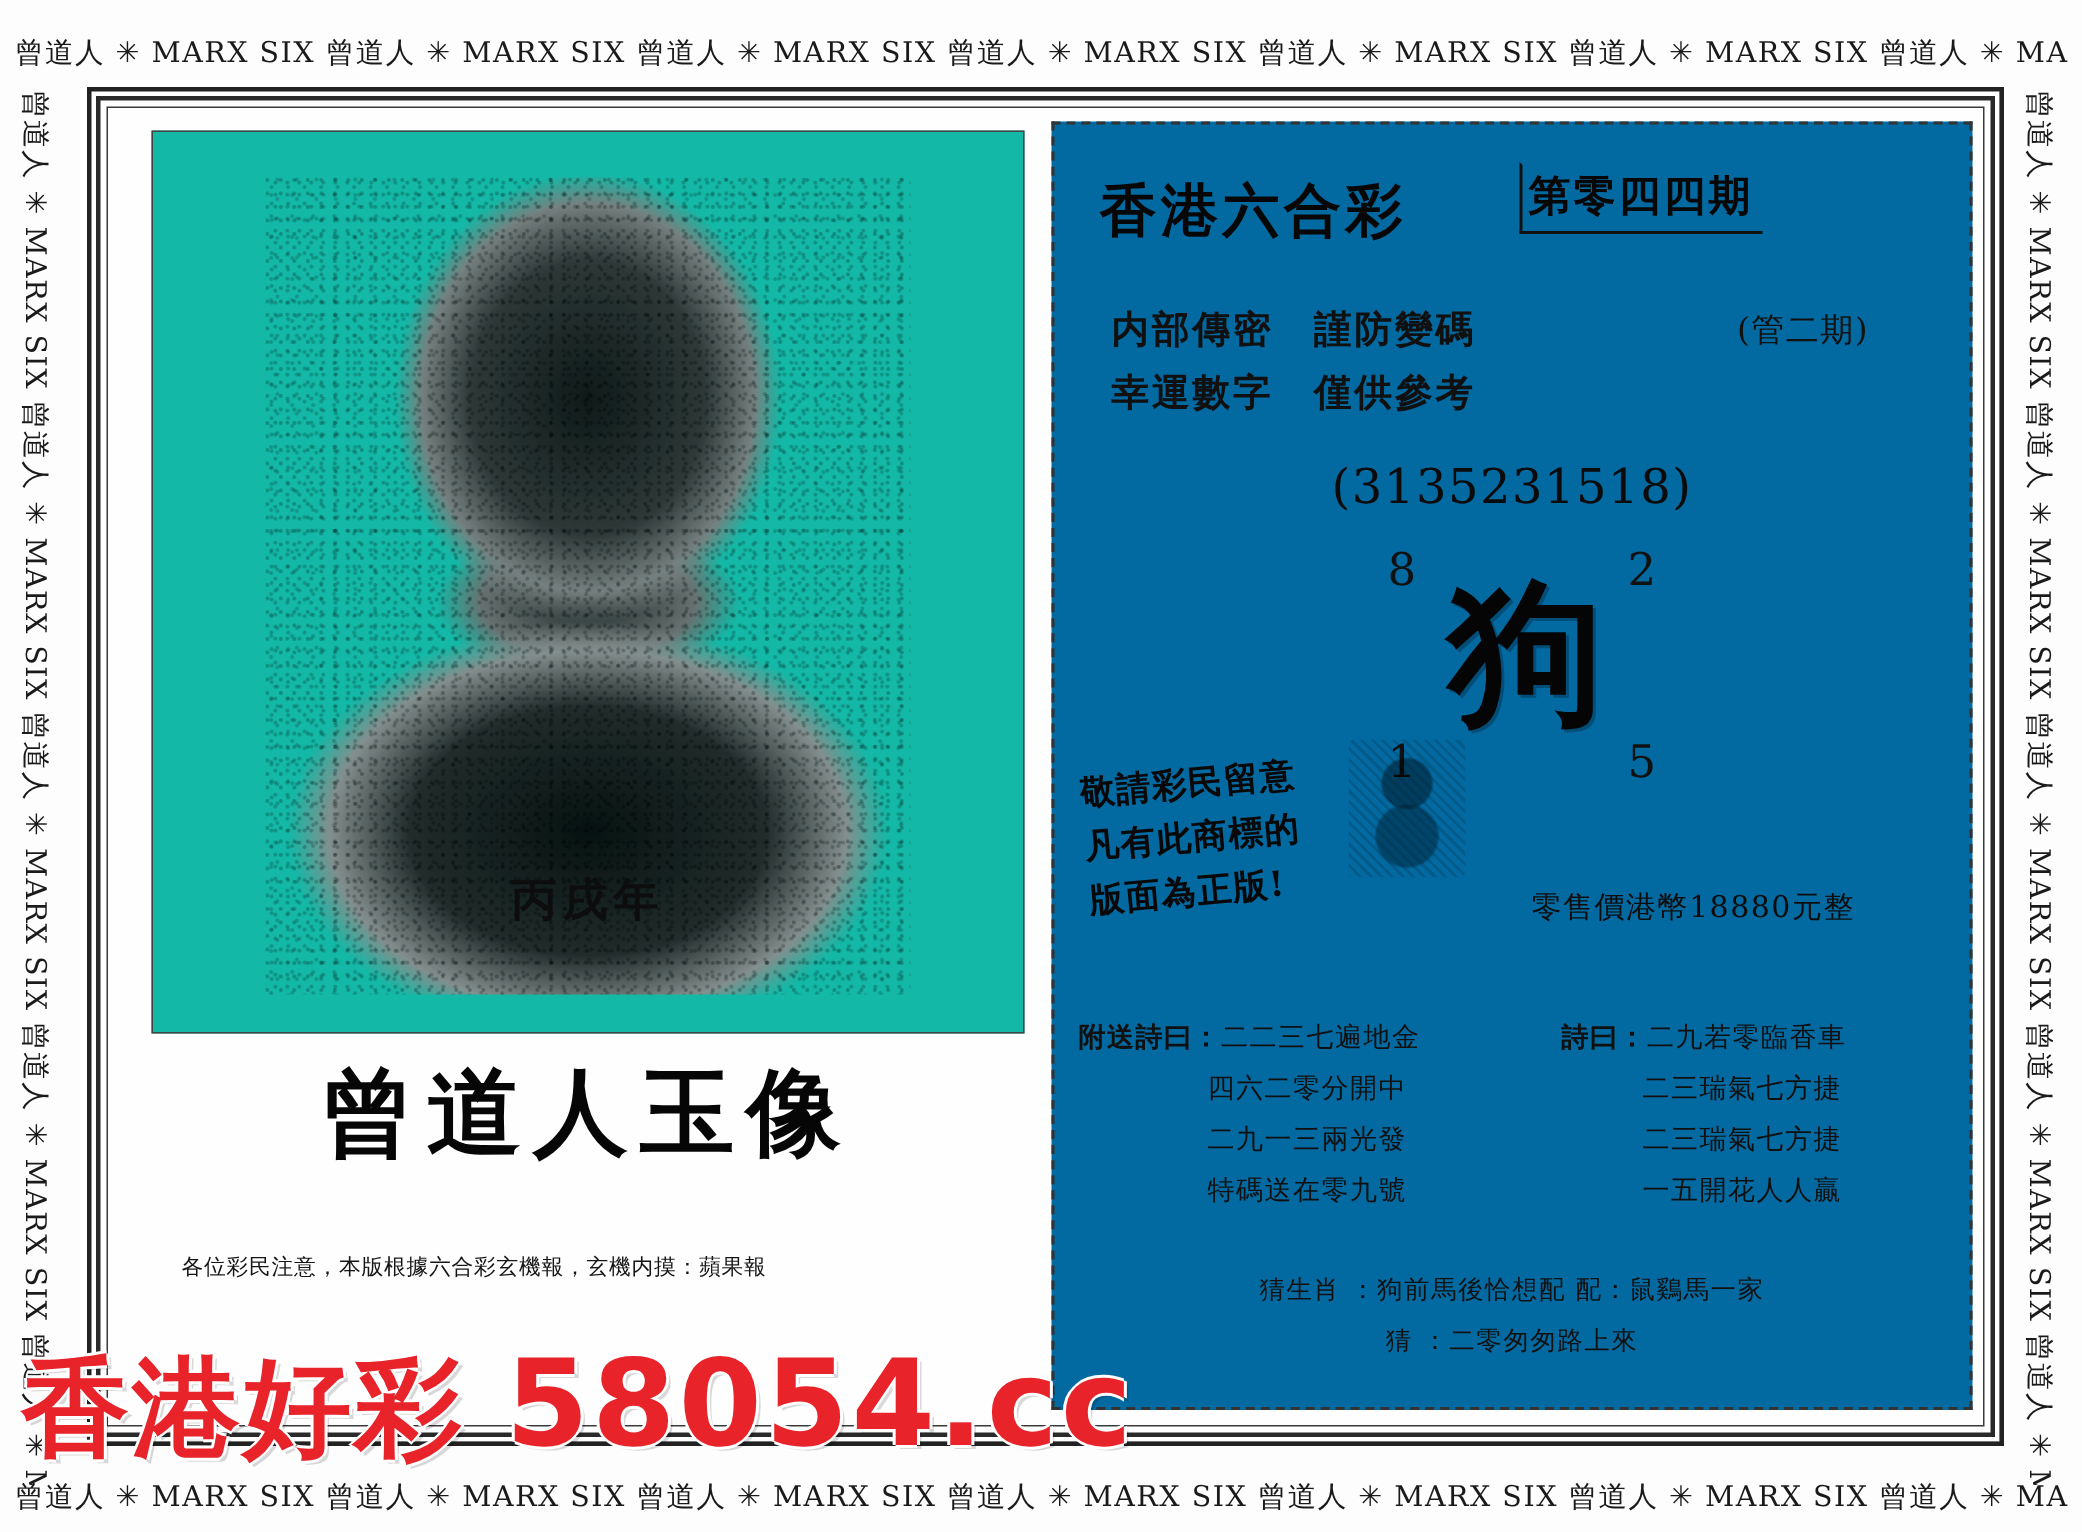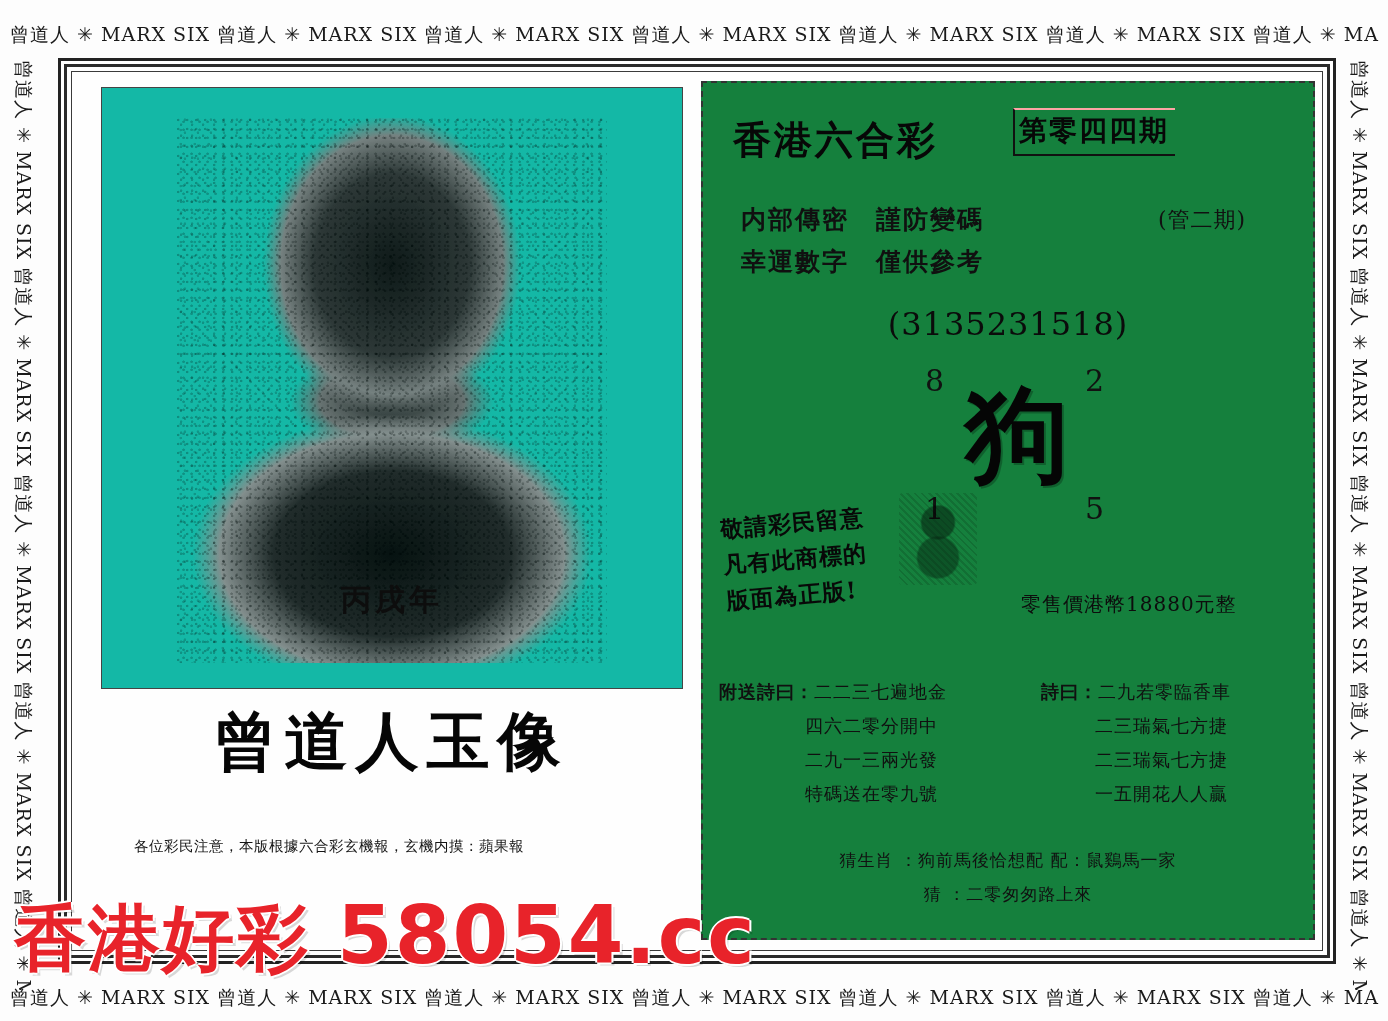--- a/index.html
+++ b/index.html
@@ -129,61 +129,61 @@
     width: 600px;
     text-align: center;
     font-family: "DejaVu Serif", serif;
     font-weight: 700;
     font-size: 63px;
     letter-spacing: 8px;
     color: #060606;
   }
   .left-notes {
     position: absolute;
-    left: 43px;
+    left: 30px;
     top: 752px;
     width: 570px;
-    font-family: Liberation Sans, sans-serif;
+    font-family: Liberation Mono, monospace;
     font-size: 14.5px;
     line-height: 30px;
     color: #151515;
     letter-spacing: .5px;
   }
   .note-faded { opacity: .55; }
 
   
   .right-panel {
     position: absolute;
     left: 640px;
     top: 20px;
     width: 610px;
     height: 855px;
     border: 2px dashed #333;
-    background: #15803d;
+    background: #0369a1;
   }
   .rp-head {
     position: absolute;
     left: 30px;
     top: 32px;
     font-family: "DejaVu Serif", serif;
     font-weight: 700;
     font-size: 38px;
     letter-spacing: 3px;
     color: #070707;
   }
   .rp-issue {
     position: absolute;
     left: 310px;
     top: 25px;
     font-family: "DejaVu Serif", serif;
     font-weight: 700;
     font-size: 28px;
     letter-spacing: 2px;
     color: #070707;
-    border-top: 2px solid #fca5a5;
+    border-top: 2px solid #0369a1;
     border-left: 2px solid #111;
     border-bottom: 2px solid #111;
     padding: 2px 6px 4px 4px;
   }
   .rp-line {
     position: absolute;
     font-family: "DejaVu Serif", serif;
     font-weight: 700;
     font-size: 25px;
     letter-spacing: 2px;

